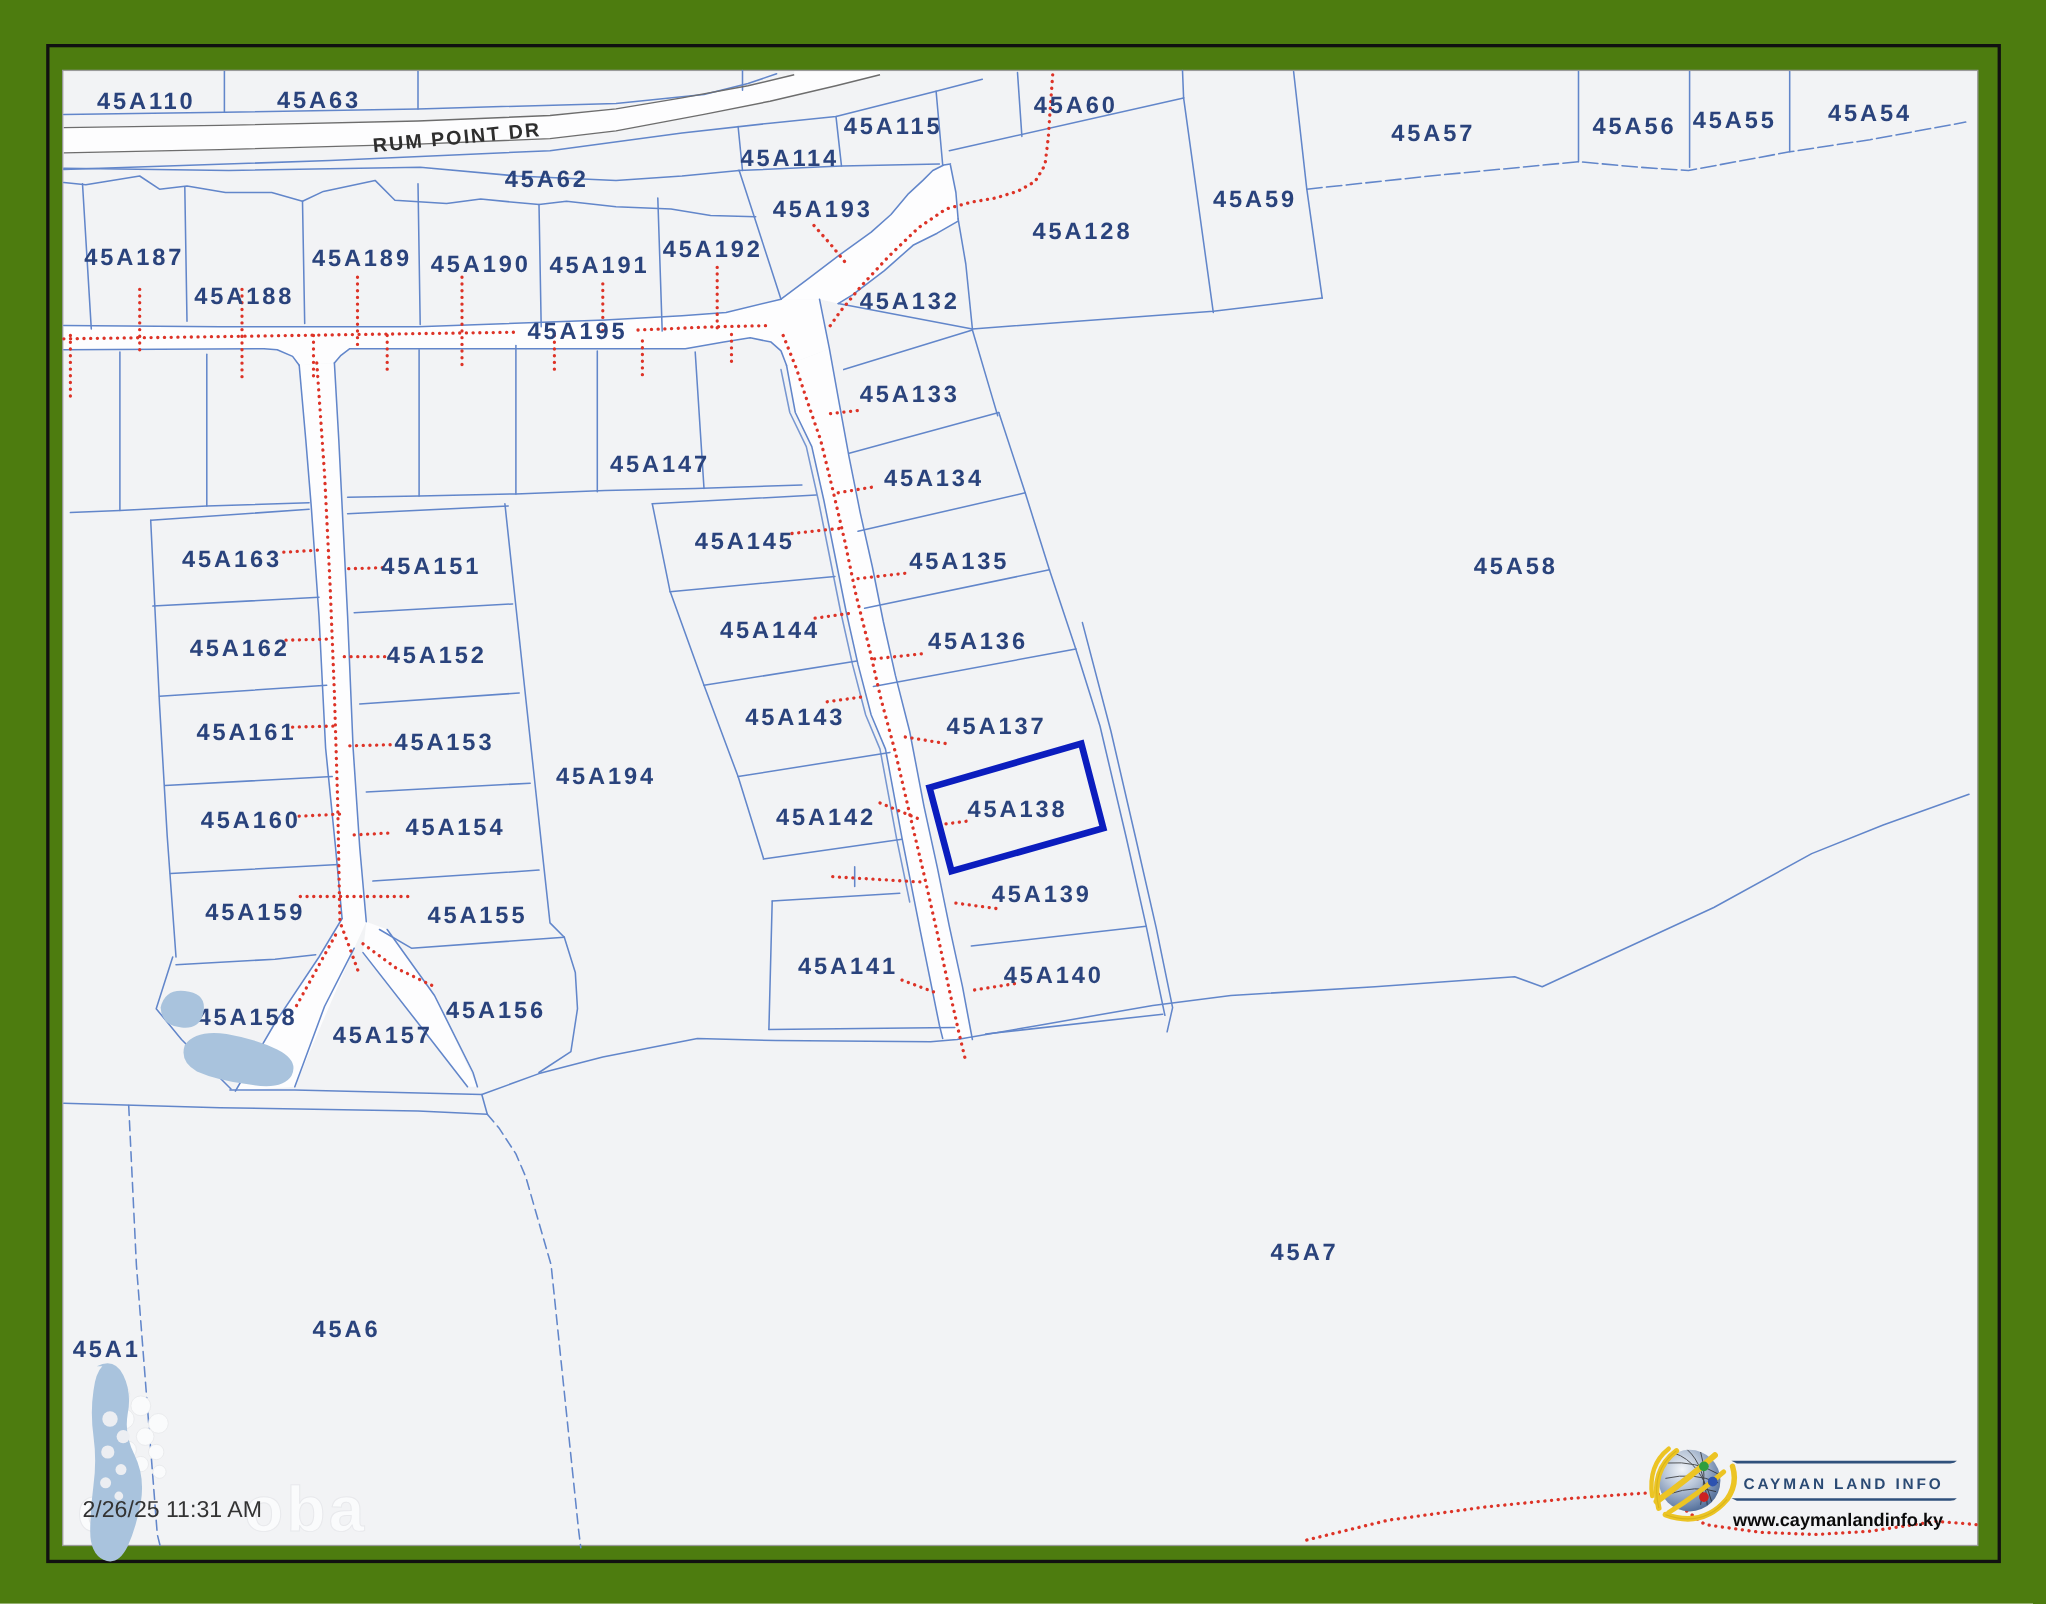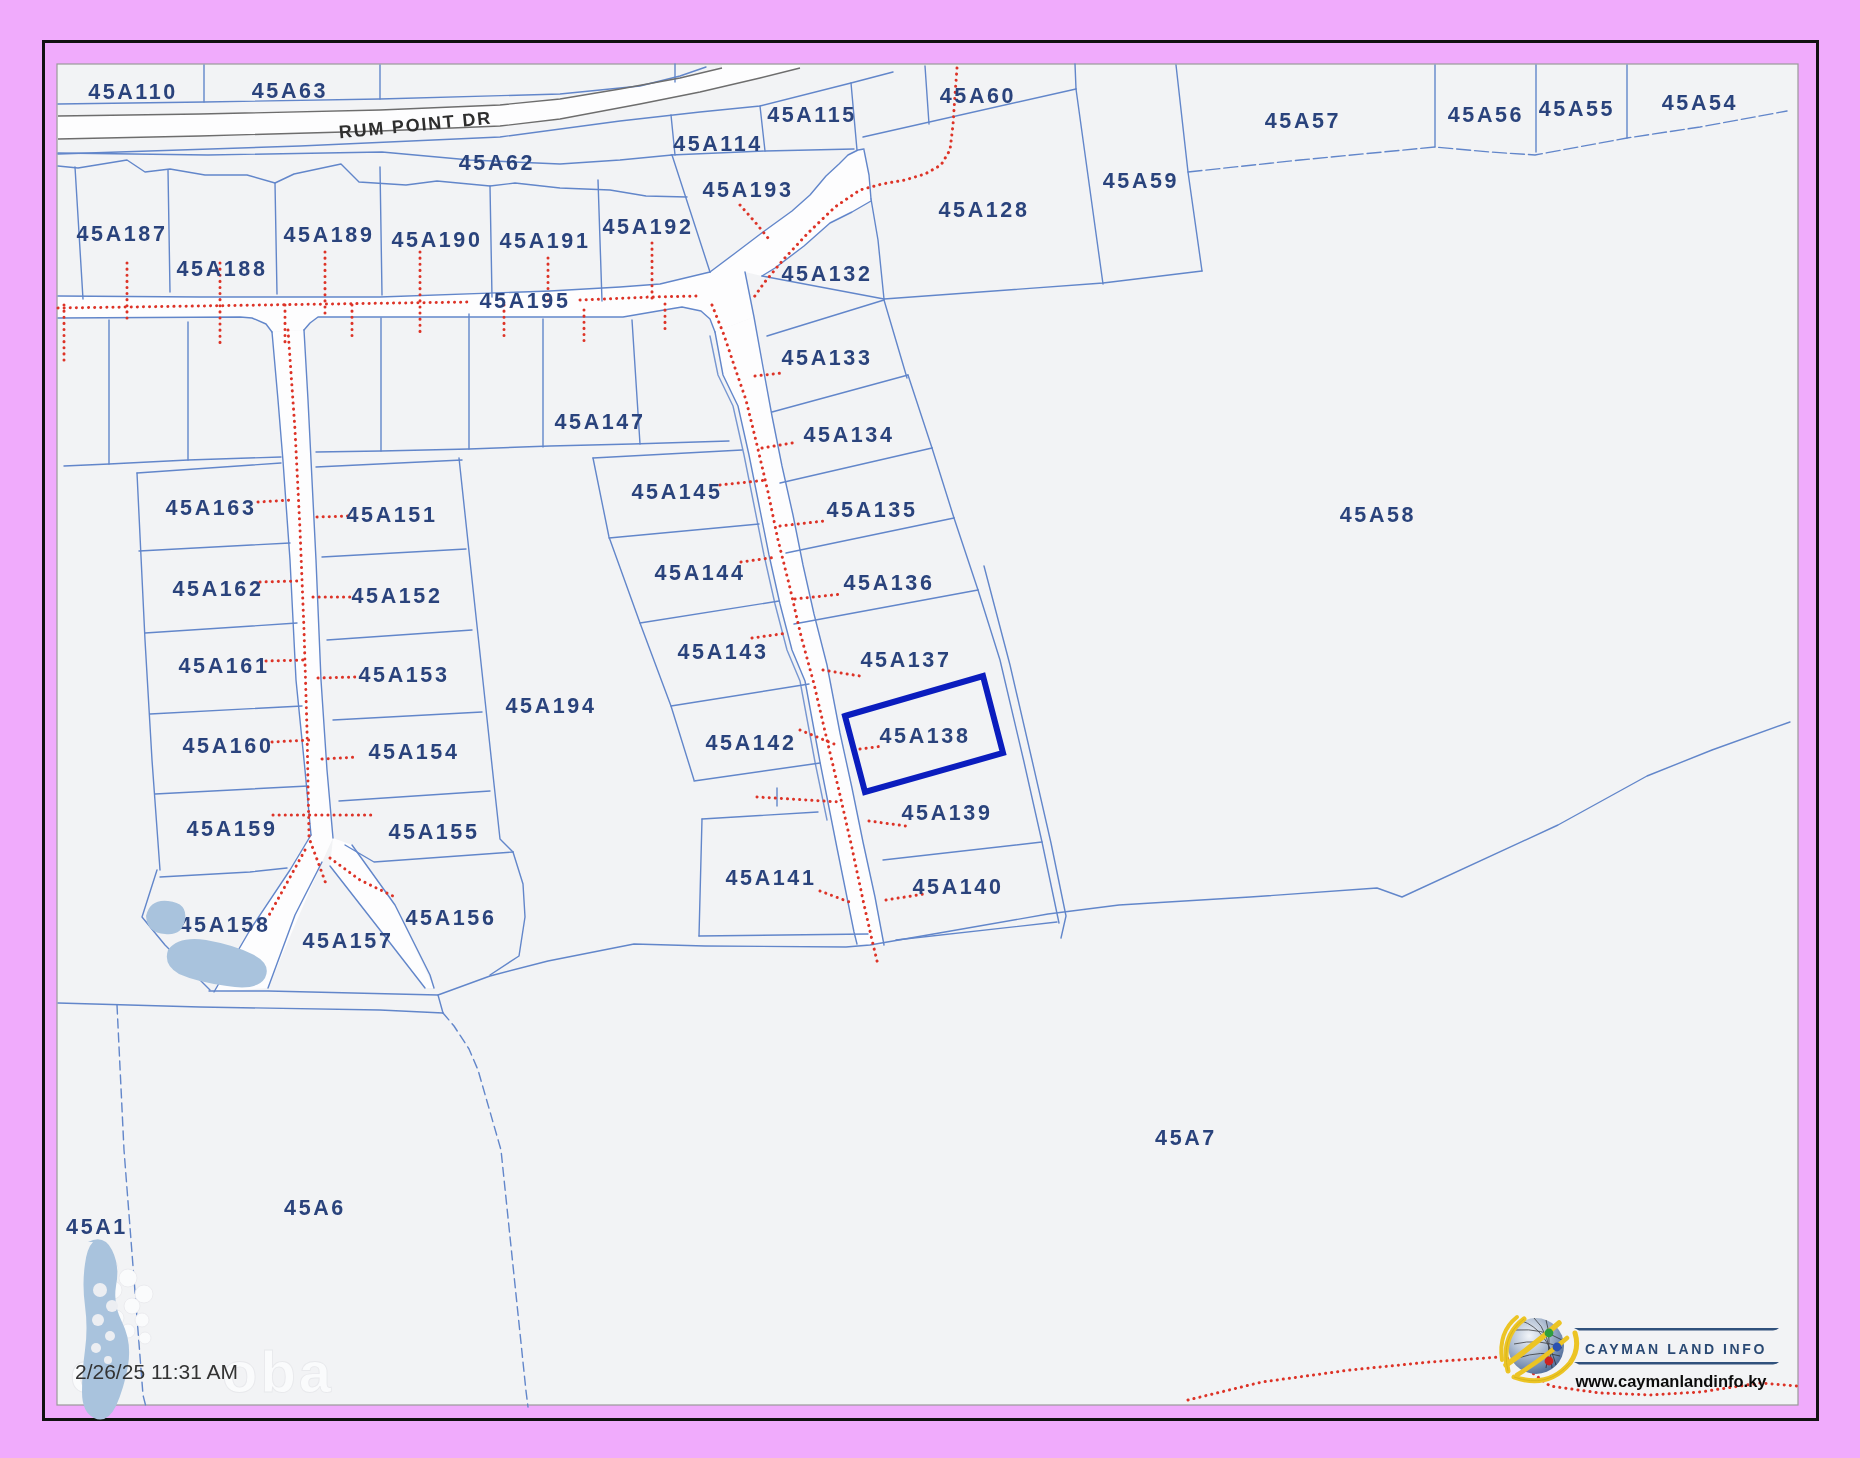--- a/index.html
+++ b/index.html
@@ -1,16 +1,16 @@
 <!DOCTYPE html>
 <html><head>
 <meta charset="utf-8">
 <style>
   html,body{margin:0;padding:0;background:#ffffff;}
-  .page{position:relative;width:1860px;height:1458px;background:#f0abfc;overflow:hidden;
+  .page{position:relative;width:1860px;height:1458px;background:#4d7c0f;overflow:hidden;
         font-family:"Liberation Sans", sans-serif;}
   svg{position:absolute;top:0;left:0;}
   text.lbl{fill:#2a437c;font-weight:bold;font-size:21.5px;font-family:"Liberation Sans",sans-serif;letter-spacing:2.6px;}
 </style>
 </head>
 <body>
 <div class="page">
 <svg width="1860" height="1458" viewBox="0 0 1860 1458">
 <defs>
   <radialGradient id="globe" cx="0.38" cy="0.32" r="0.85">

